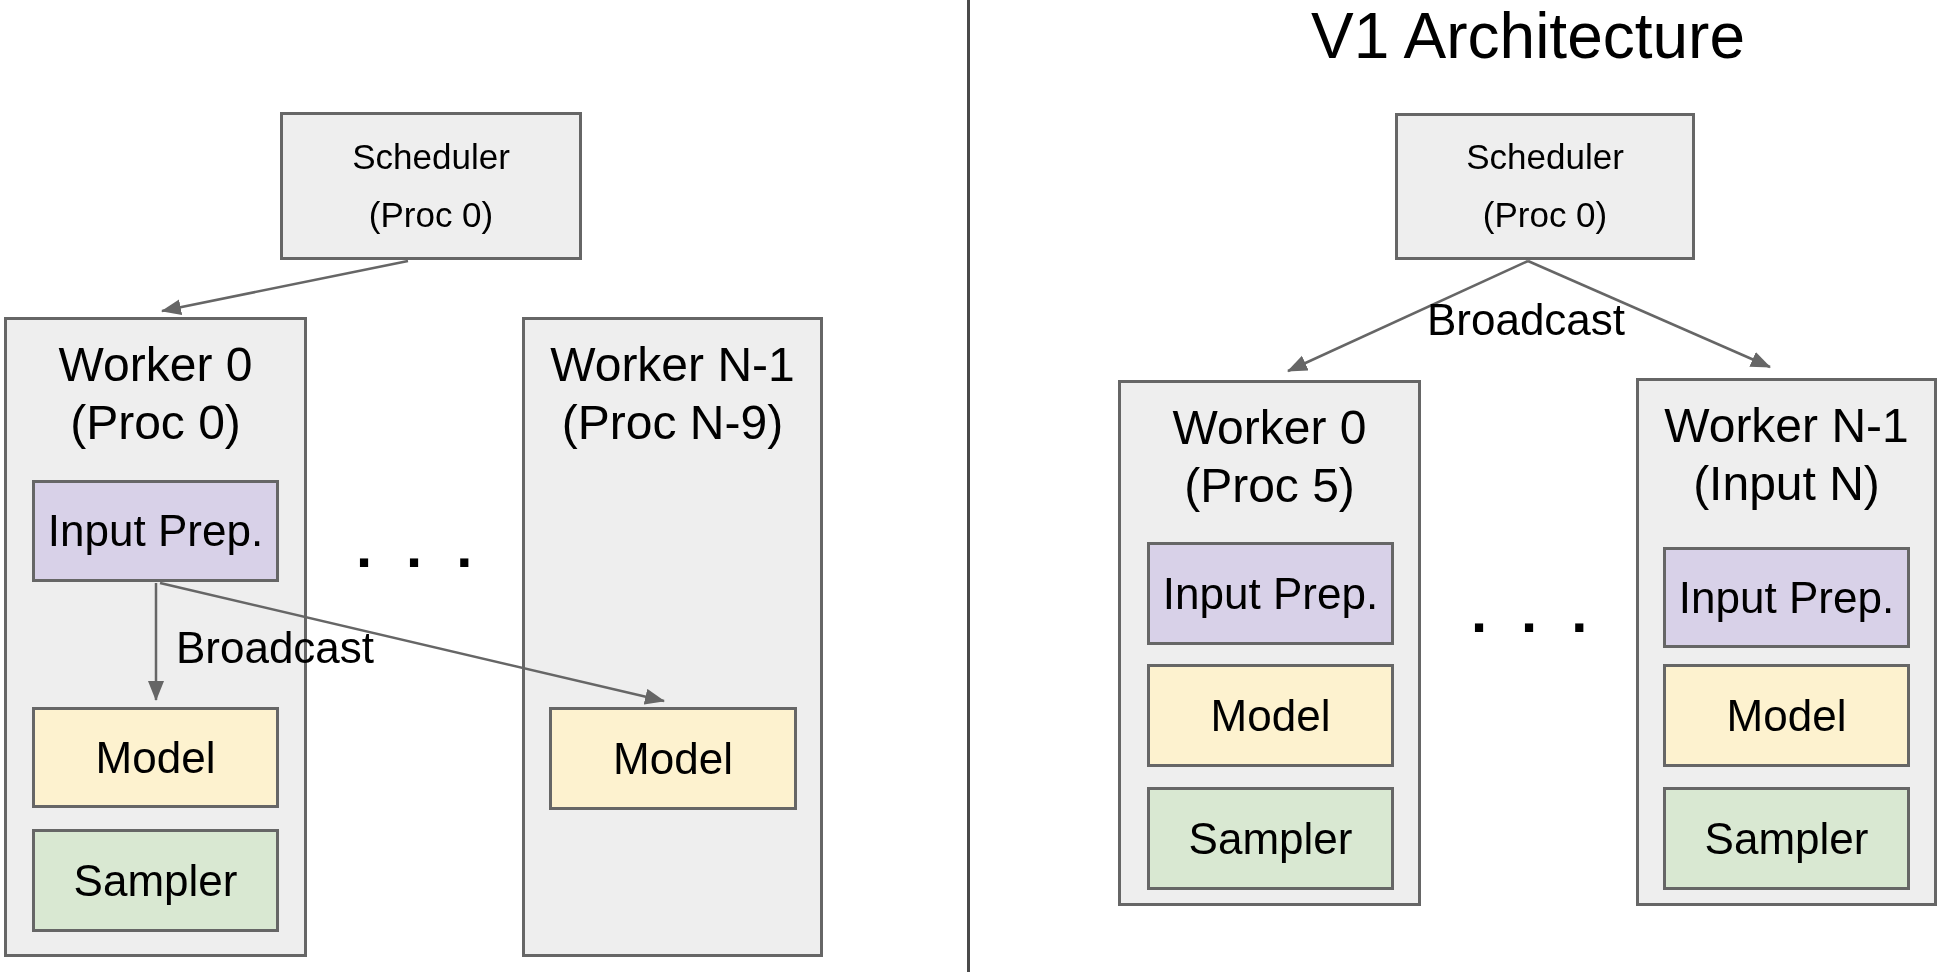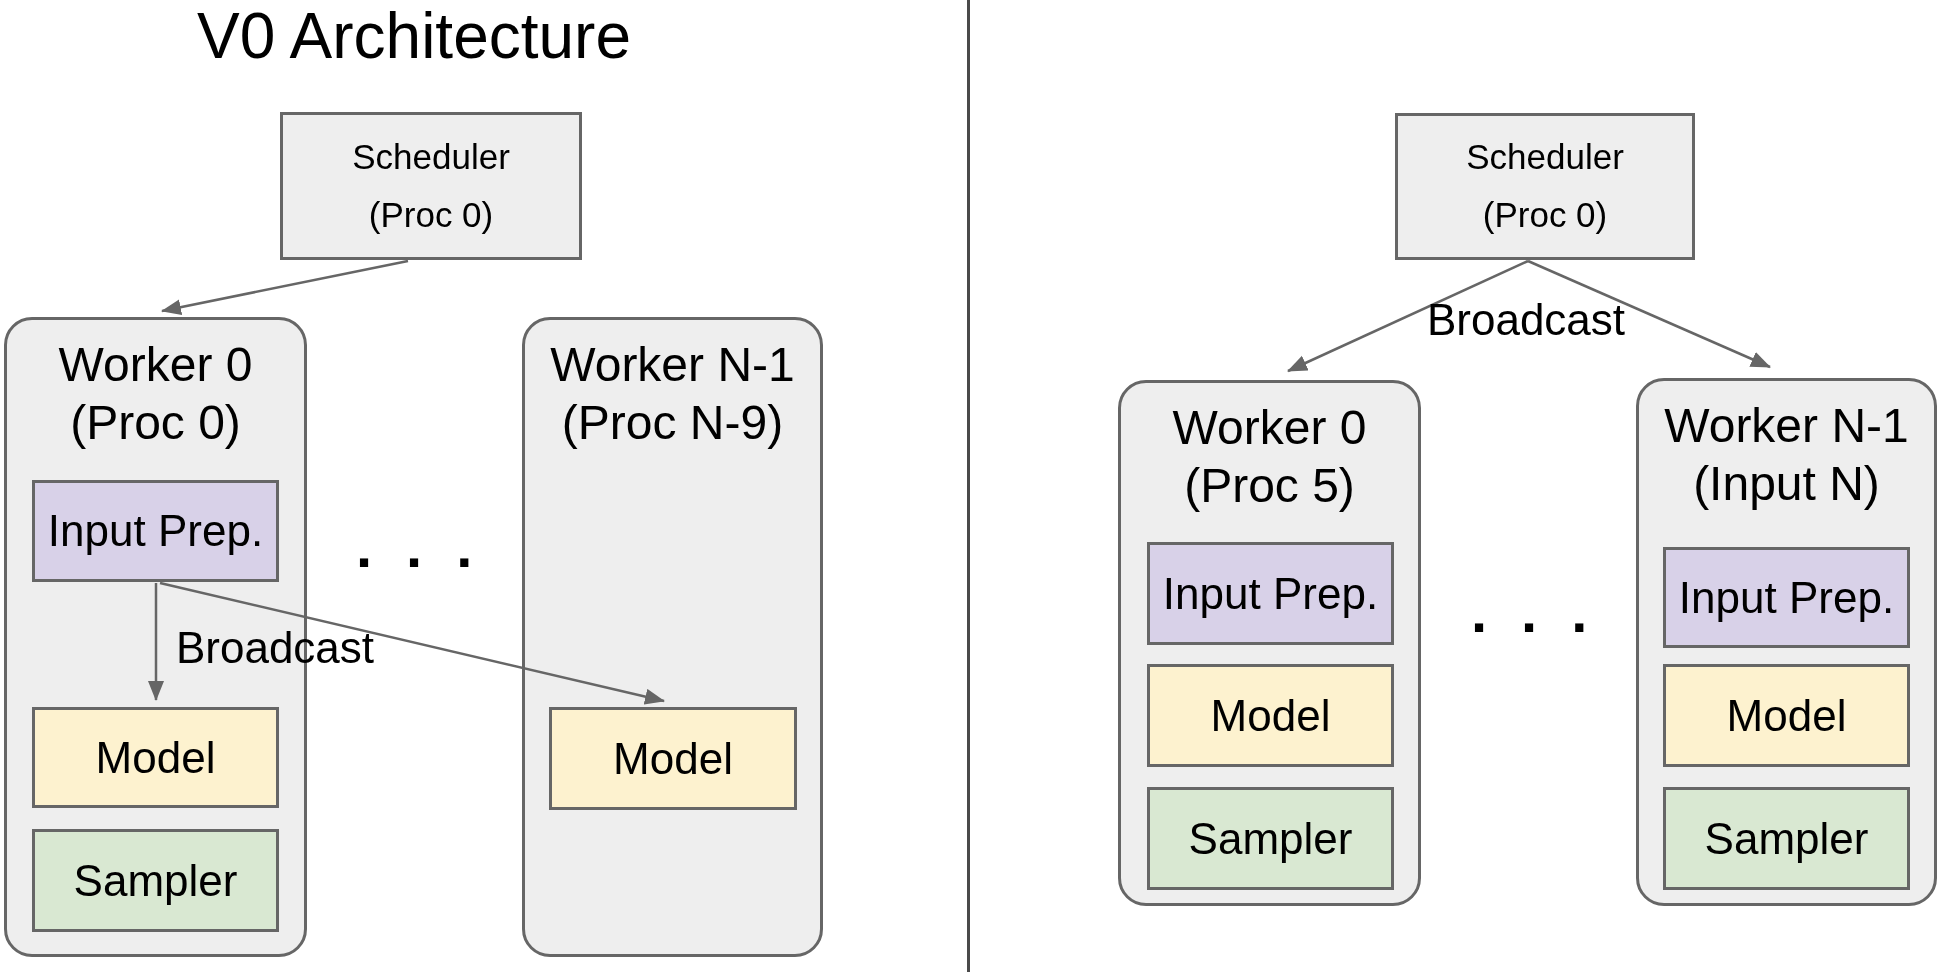--- a/index.html
+++ b/index.html
@@ -24,21 +24,21 @@
     position:absolute;box-sizing:border-box;
     background:var(--color-panel_box,#efefef);
     border:3px solid var(--color-box_border,#666);
   }
   .scheduler{
     text-align:center;font-size:35px;line-height:58px;margin-left:17px;
   }
   #v0-scheduler{left:263px;top:112px;width:302px;height:148px;padding-top:13px;}
   #v1-scheduler{left:1378px;top:113px;width:300px;height:147px;padding-top:12px;}
 
-  .worker{text-align:center;border-radius:28px;}
+  .worker{text-align:center;}
   .worker-header{
     padding-top:16px;font-size:48px;line-height:58px;text-align:center;
   }
   #v0-worker0{left:4px;top:317px;width:303px;height:640px;}
   #v0-workerN{left:522px;top:317px;width:301px;height:640px;}
   #v1-worker0{left:1118px;top:380px;width:303px;height:526px;}
   #v1-workerN{left:1636px;top:378px;width:301px;height:528px;}
 
   .comp{
     position:absolute;box-sizing:border-box;
@@ -93,21 +93,20 @@
   }
   #arrows .ah{fill:var(--color-arrow,#666);}
 </style>
 </head>
 <body>
 
 <div id="canvas">
 
   <div id="divider"></div>
 
-  <div class="panel-title" id="v0-title">V0 Architecture</div>
 
   <div class="gbox scheduler" id="v0-scheduler">
     <div>Scheduler</div>
     <div>(Proc 0)</div>
   </div>
 
   <div class="gbox worker" id="v0-worker0">
     <div class="worker-header">
       <div>Worker 0</div>
       <div>(Proc 0)</div>
@@ -121,20 +120,21 @@
     <div class="worker-header">
       <div>Worker N-1</div>
       <div>(Proc N-9)</div>
     </div>
     <div class="comp model" id="v0-wn-model">Model</div>
   </div>
 
   <div class="broadcast" id="v0-broadcast">Broadcast</div>
   <div class="ellipsis" id="v0-ellipsis">...</div>
 
+  <div class="panel-title" id="v1-title">V1 Architecture</div>
 
   <div class="gbox scheduler" id="v1-scheduler">
     <div>Scheduler</div>
     <div>(Proc 0)</div>
   </div>
 
   <div class="gbox worker" id="v1-worker0">
     <div class="worker-header">
       <div>Worker 0</div>
       <div>(Proc 5)</div>

